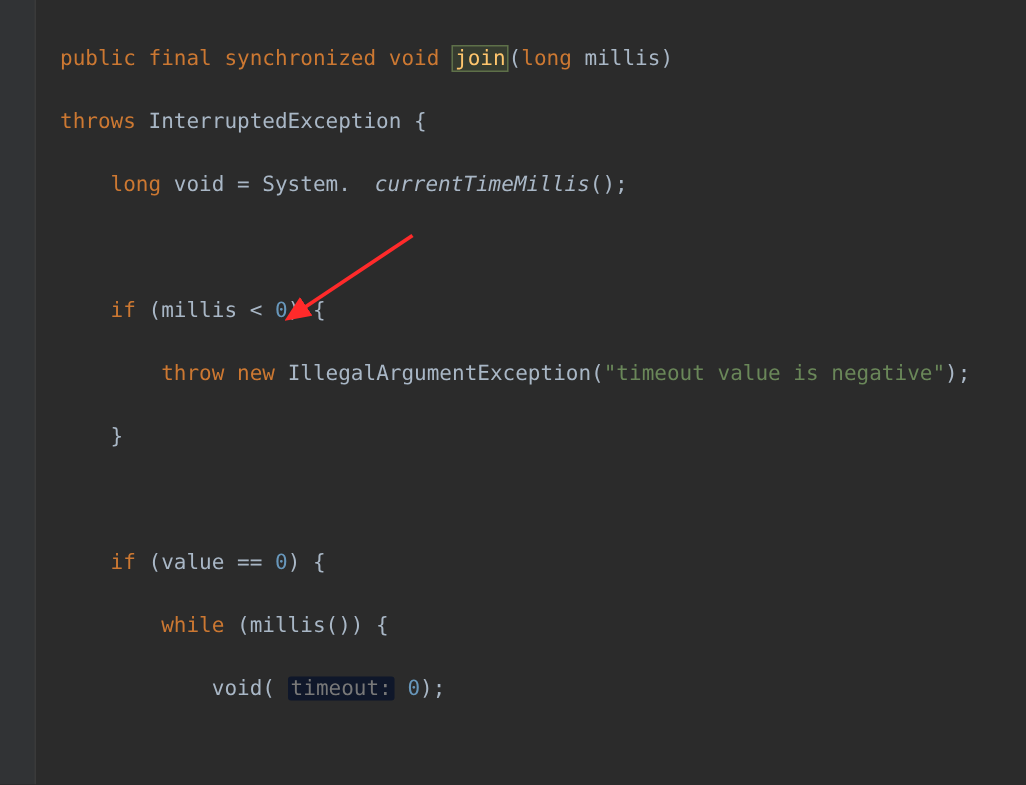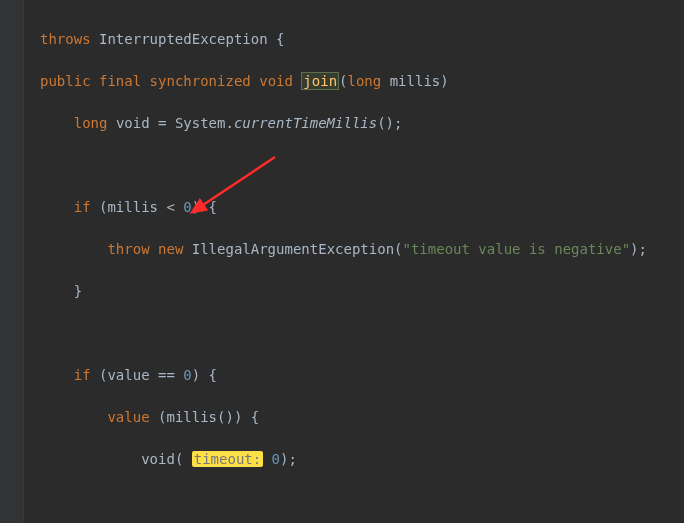--- a/index.html
+++ b/index.html
@@ -30,55 +30,55 @@
   .code {
     position: relative;
     margin-left: 22px;
     padding-left: 10px;
     white-space: pre;
   }
   .line { display: block; min-height: 21px; }
   .k-mod { color: #cc7832; }      
   .k-method { color: #ffc66d; }
   .k-class { color: #a9b7c6; }
-  .k-italic { font-style: italic; color: #a9b7c6; }
+  .k-italic { font-style: italic; color: #a9b7c6; margin-left: 16px; }
   .k-num { color: #6897bb; }
   .k-str { color: #6a8759; }
   .k-par { color: #a9b7c6; }
   .k-punc { color: #a9b7c6; }
-  .k-hint { color: #787878; background: #fde047; padding: 0 2px; border-radius: 2px; font-style: normal; }
+  .k-hint { color: #787878; background: #0f172a; padding: 0 2px; border-radius: 2px; font-style: normal; }
   .cursor-box {
     border: 1px solid #5e7049;
     background: rgba(120,160,80,0.15);
     padding: 0 1px;
   }
   .arrow {
     position: absolute;
     left: 190px;
     top: 152px;
     pointer-events: none;
   }
 </style>
 </head>
 <body>
 
 <div class="gutter"></div>
 
 <div class="editor">
   <div class="code">
+<span class="line"><span class="k-mod">public</span> <span class="k-mod">final</span> <span class="k-mod">synchronized</span> <span class="k-mod">void</span> <span class="cursor-box"><span class="k-method">join</span></span><span class="k-par">(</span><span class="k-mod">long</span> <span class="k-par">millis</span><span class="k-par">)</span></span>
 <span class="line"><span class="k-mod">throws</span> <span class="k-class">InterruptedException</span> <span class="k-punc">{</span></span>
-<span class="line"><span class="k-mod">public</span> <span class="k-mod">final</span> <span class="k-mod">synchronized</span> <span class="k-mod">void</span> <span class="cursor-box"><span class="k-method">join</span></span><span class="k-par">(</span><span class="k-mod">long</span> <span class="k-par">millis</span><span class="k-par">)</span></span>
 <span class="line">    <span class="k-mod">long</span> <span class="k-par">void = System.</span><span class="k-italic">currentTimeMillis</span><span class="k-par">();</span></span>
 <span class="line"> </span>
 <span class="line">    <span class="k-mod">if</span> <span class="k-par">(millis &lt; </span><span class="k-num">0</span><span class="k-par">) {</span></span>
 <span class="line">        <span class="k-mod">throw</span> <span class="k-mod">new</span> <span class="k-par">IllegalArgumentException(</span><span class="k-str">"timeout value is negative"</span><span class="k-par">);</span></span>
 <span class="line">    <span class="k-punc">}</span></span>
 <span class="line"> </span>
 <span class="line">    <span class="k-mod">if</span> <span class="k-par">(value == </span><span class="k-num">0</span><span class="k-par">) {</span></span>
-<span class="line">        <span class="k-mod">value</span> <span class="k-par">(millis()) {</span></span>
+<span class="line">        <span class="k-mod">while</span> <span class="k-par">(millis()) {</span></span>
 <span class="line">            <span class="k-par">void</span><span class="k-par">( </span><span class="k-hint">timeout:</span><span> </span><span class="k-num">0</span><span class="k-par">);</span></span>
 
 
 
 
 
 
 
 
 

